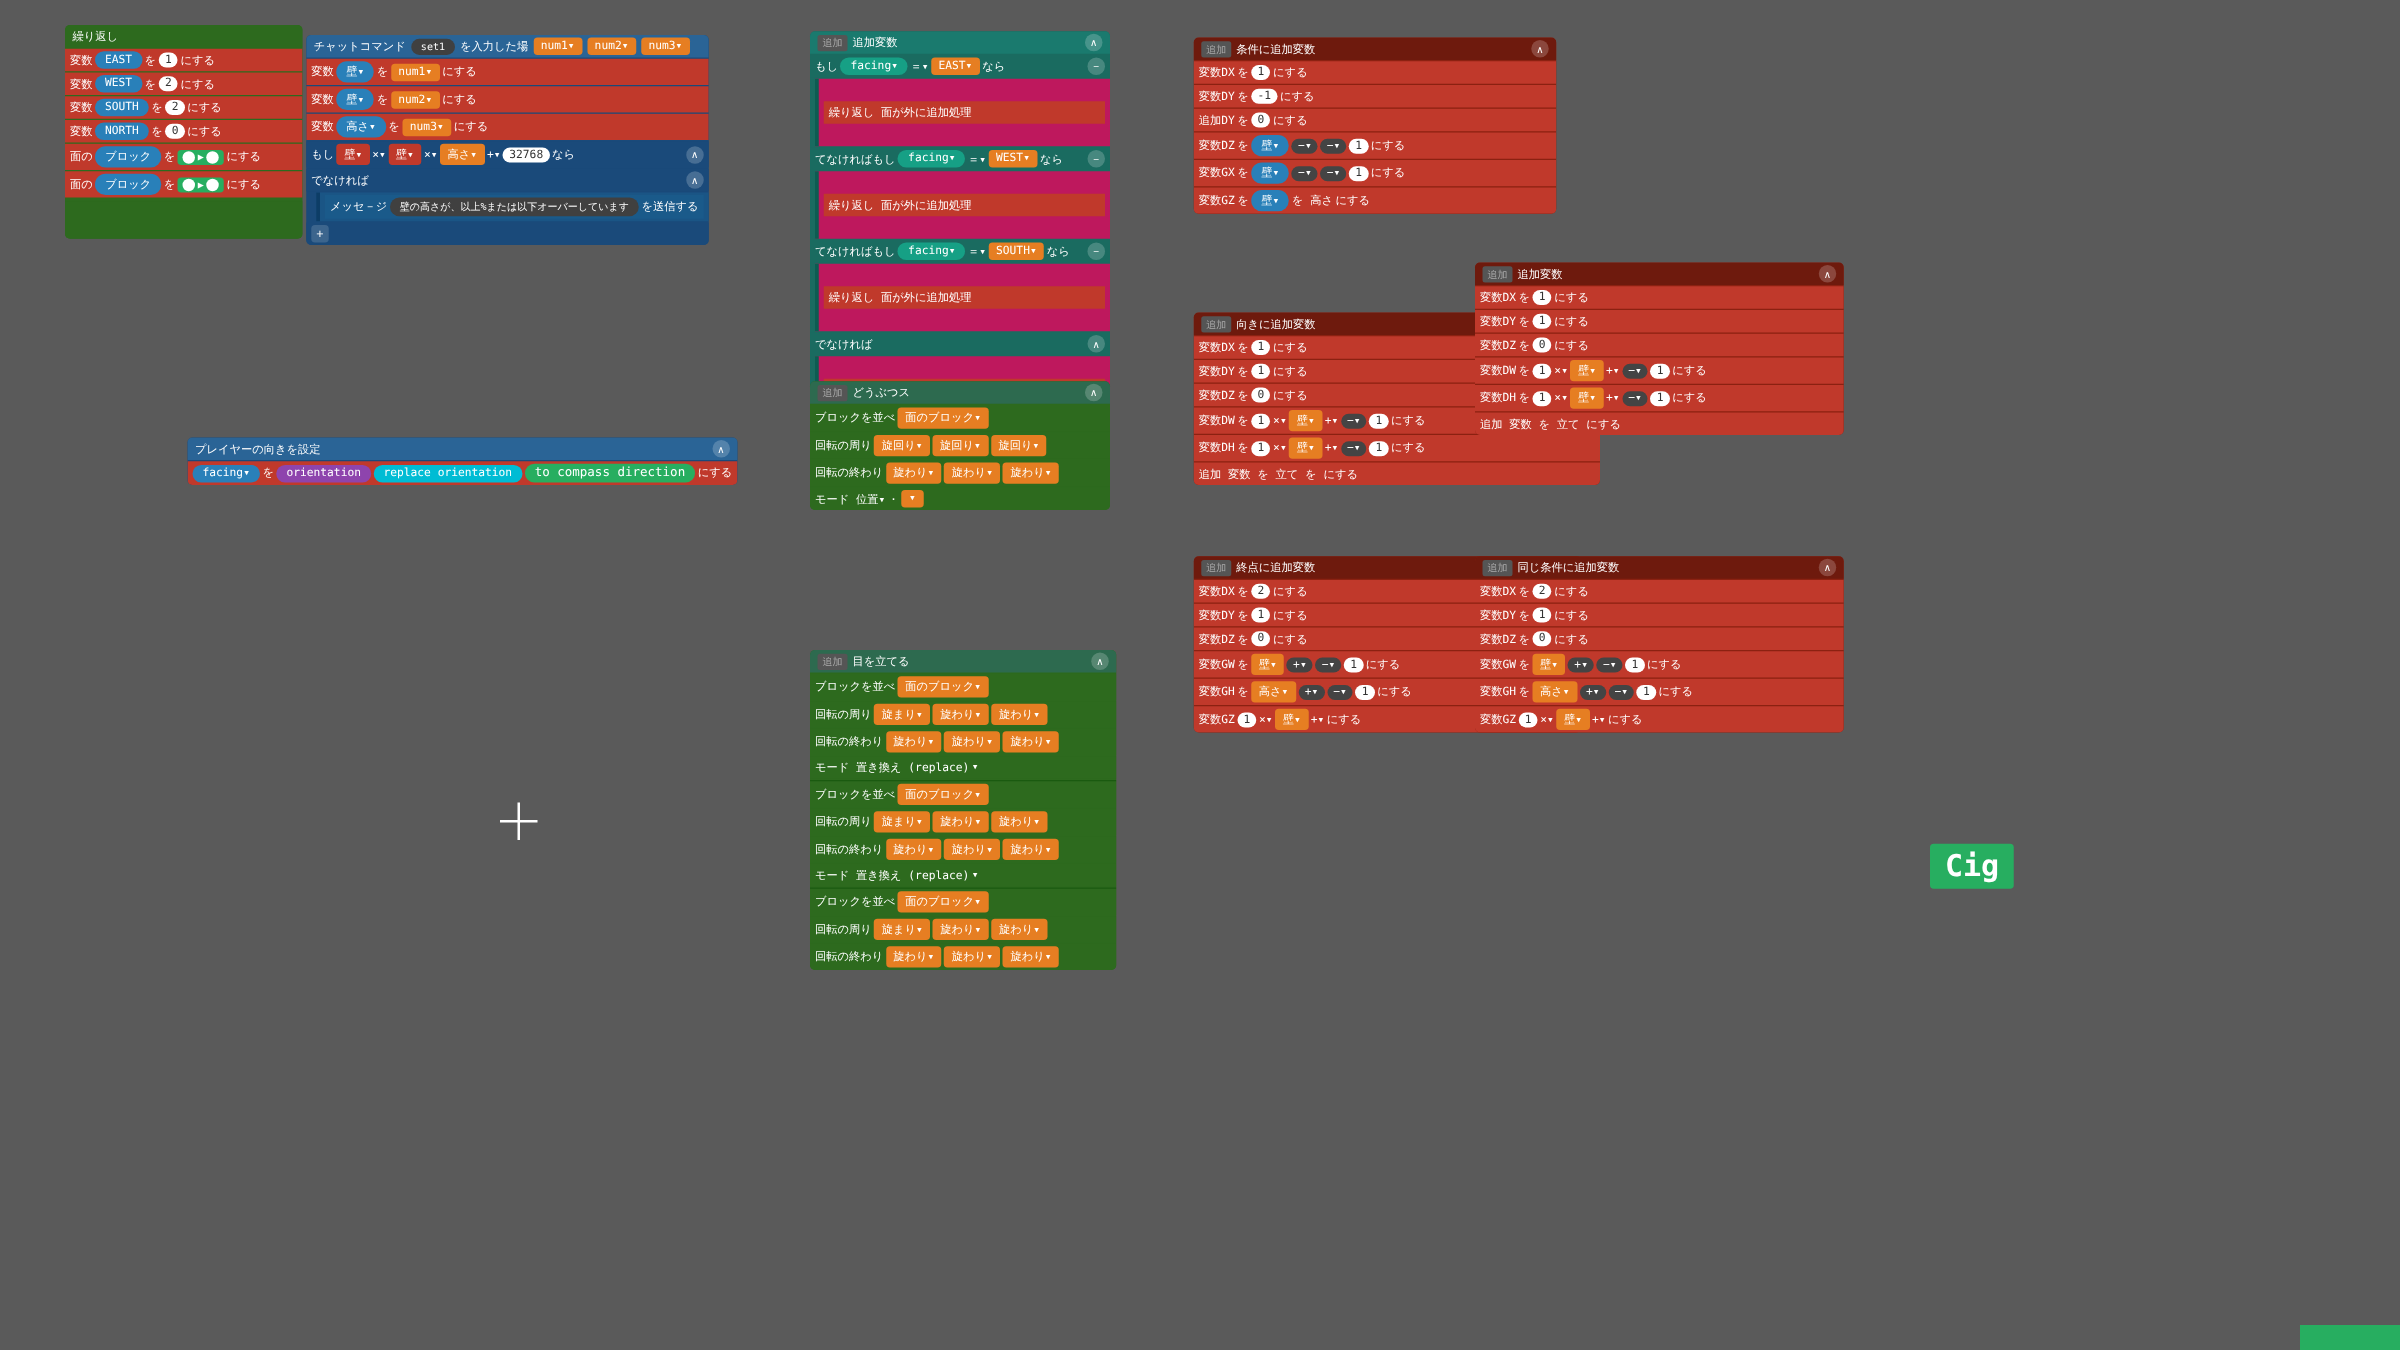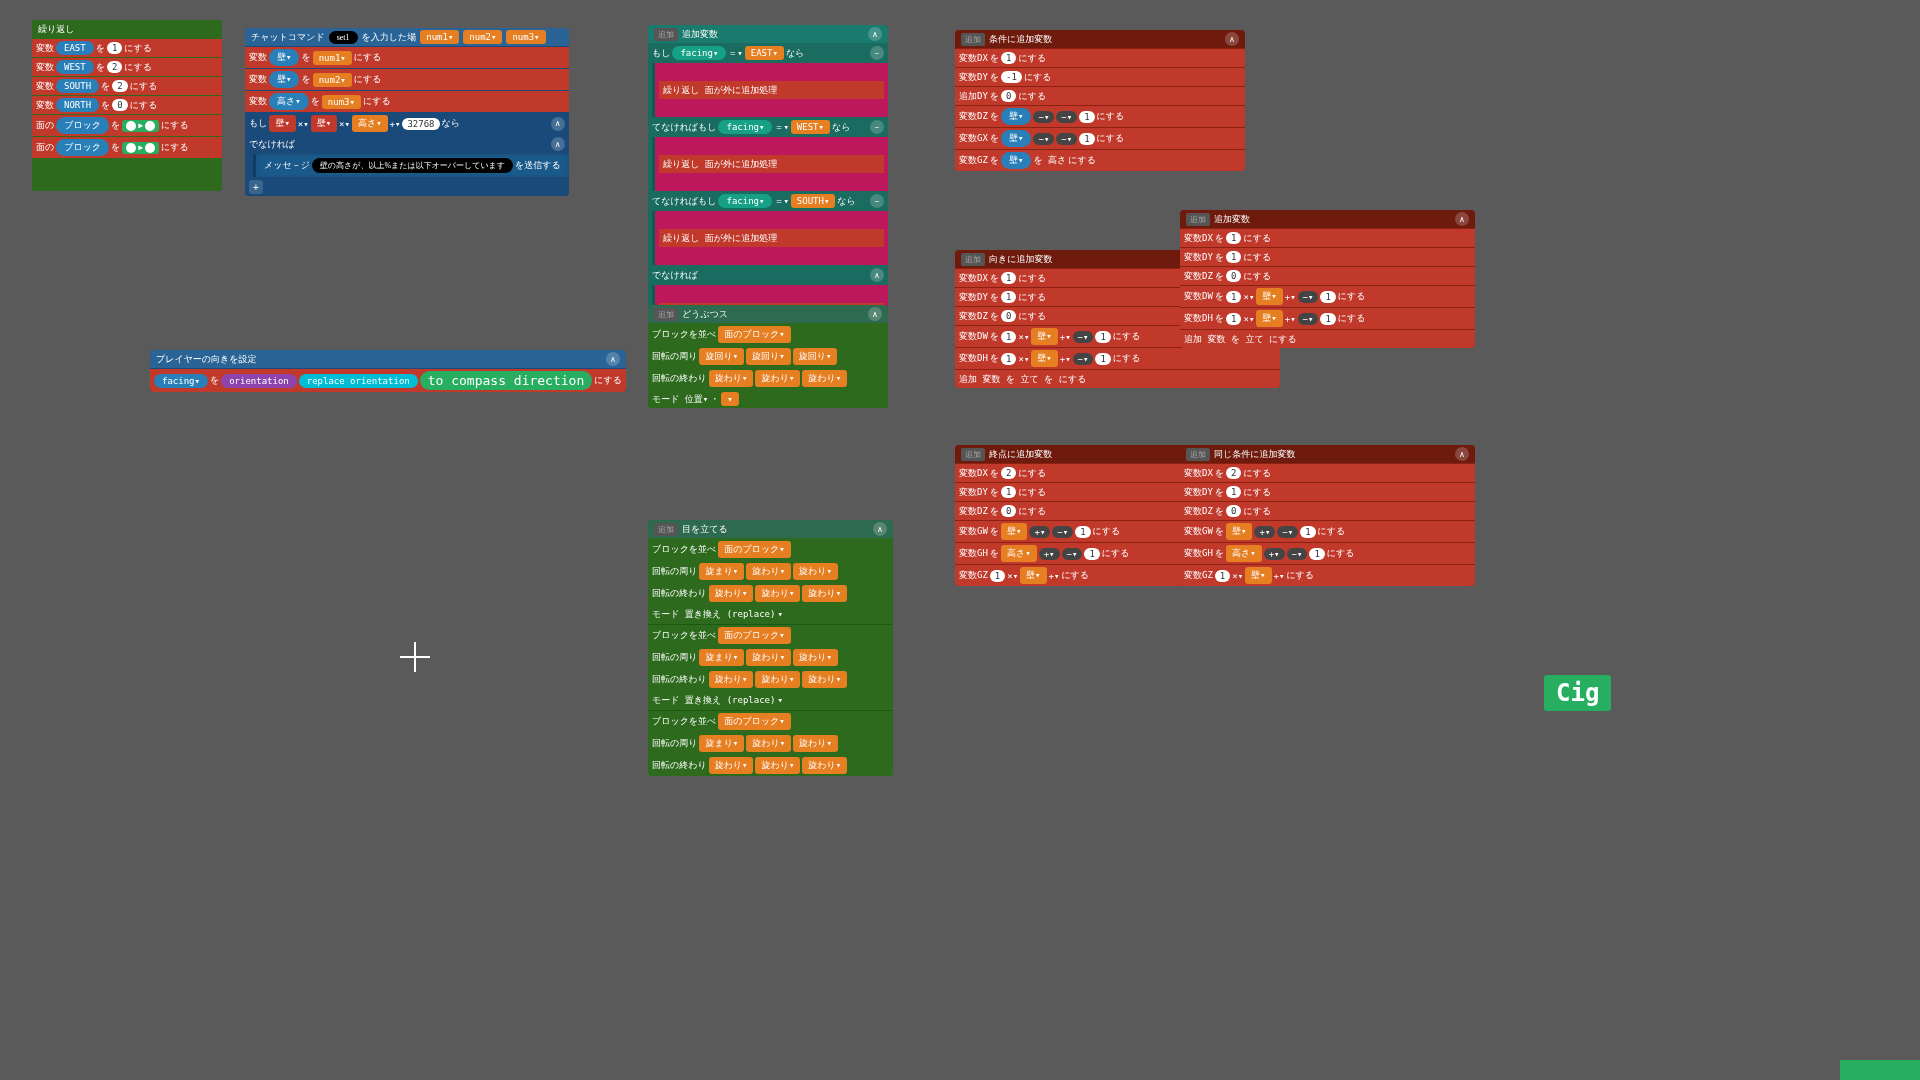--- a/index.html
+++ b/index.html
@@ -71,21 +71,21 @@
       border-radius: 10px;
       font-size: 9px;
       white-space: nowrap;
     }
 
     .block-green-pill {
       background-color: #27ae60;
       color: white;
       padding: 2px 8px;
       border-radius: 10px;
-      font-size: 13px;
+      font-size: 10px;
       white-space: nowrap;
     }
 
     .block-purple-pill {
       background-color: #8e44ad;
       color: white;
       padding: 2px 8px;
       border-radius: 10px;
       font-size: 9px;
       white-space: nowrap;
@@ -214,27 +214,26 @@
     .green-bar {
       position: absolute;
       bottom: 0;
       right: 0;
       width: 80px;
       height: 20px;
       background-color: #27ae60;
     }
 
     .block-yellow-pill {
-      background-color: #000000;
+      background-color: #404040;
       color: white;
       padding: 2px 8px;
       border-radius: 10px;
       font-size: 9px;
       white-space: nowrap;
-      font-family: Liberation Serif, serif;
     }
 
     .block-cyan-pill {
       background-color: #00bcd4;
       color: white;
       padding: 2px 8px;
       border-radius: 10px;
       font-size: 9px;
       white-space: nowrap;
     }
@@ -248,21 +247,21 @@
       border-radius: 4px;
       overflow: hidden;
       display: flex;
       flex-direction: column;
       gap: 1px;
     }
   </style>
 </head>
 <body>
 
-<div class="group-wrapper" style="left:16px; top:20px;padding-left:16px;">
+<div class="group-wrapper" style="left:36px; top:20px;padding-left:16px;">
   <div class="main-panel" style="background-color:#2d6a1e; min-width:190px;">
     <div class="block-header" style="background-color:#2d6a1e;">
       <span>繰り返し</span>
     </div>
 
     <div class="block-row" style="background-color:#c0392b;">
       <span class="block-text">変数</span>
       <span class="block-blue-pill">EAST</span>
       <span class="block-text">を</span>
       <span class="block-white-num">1</span>

